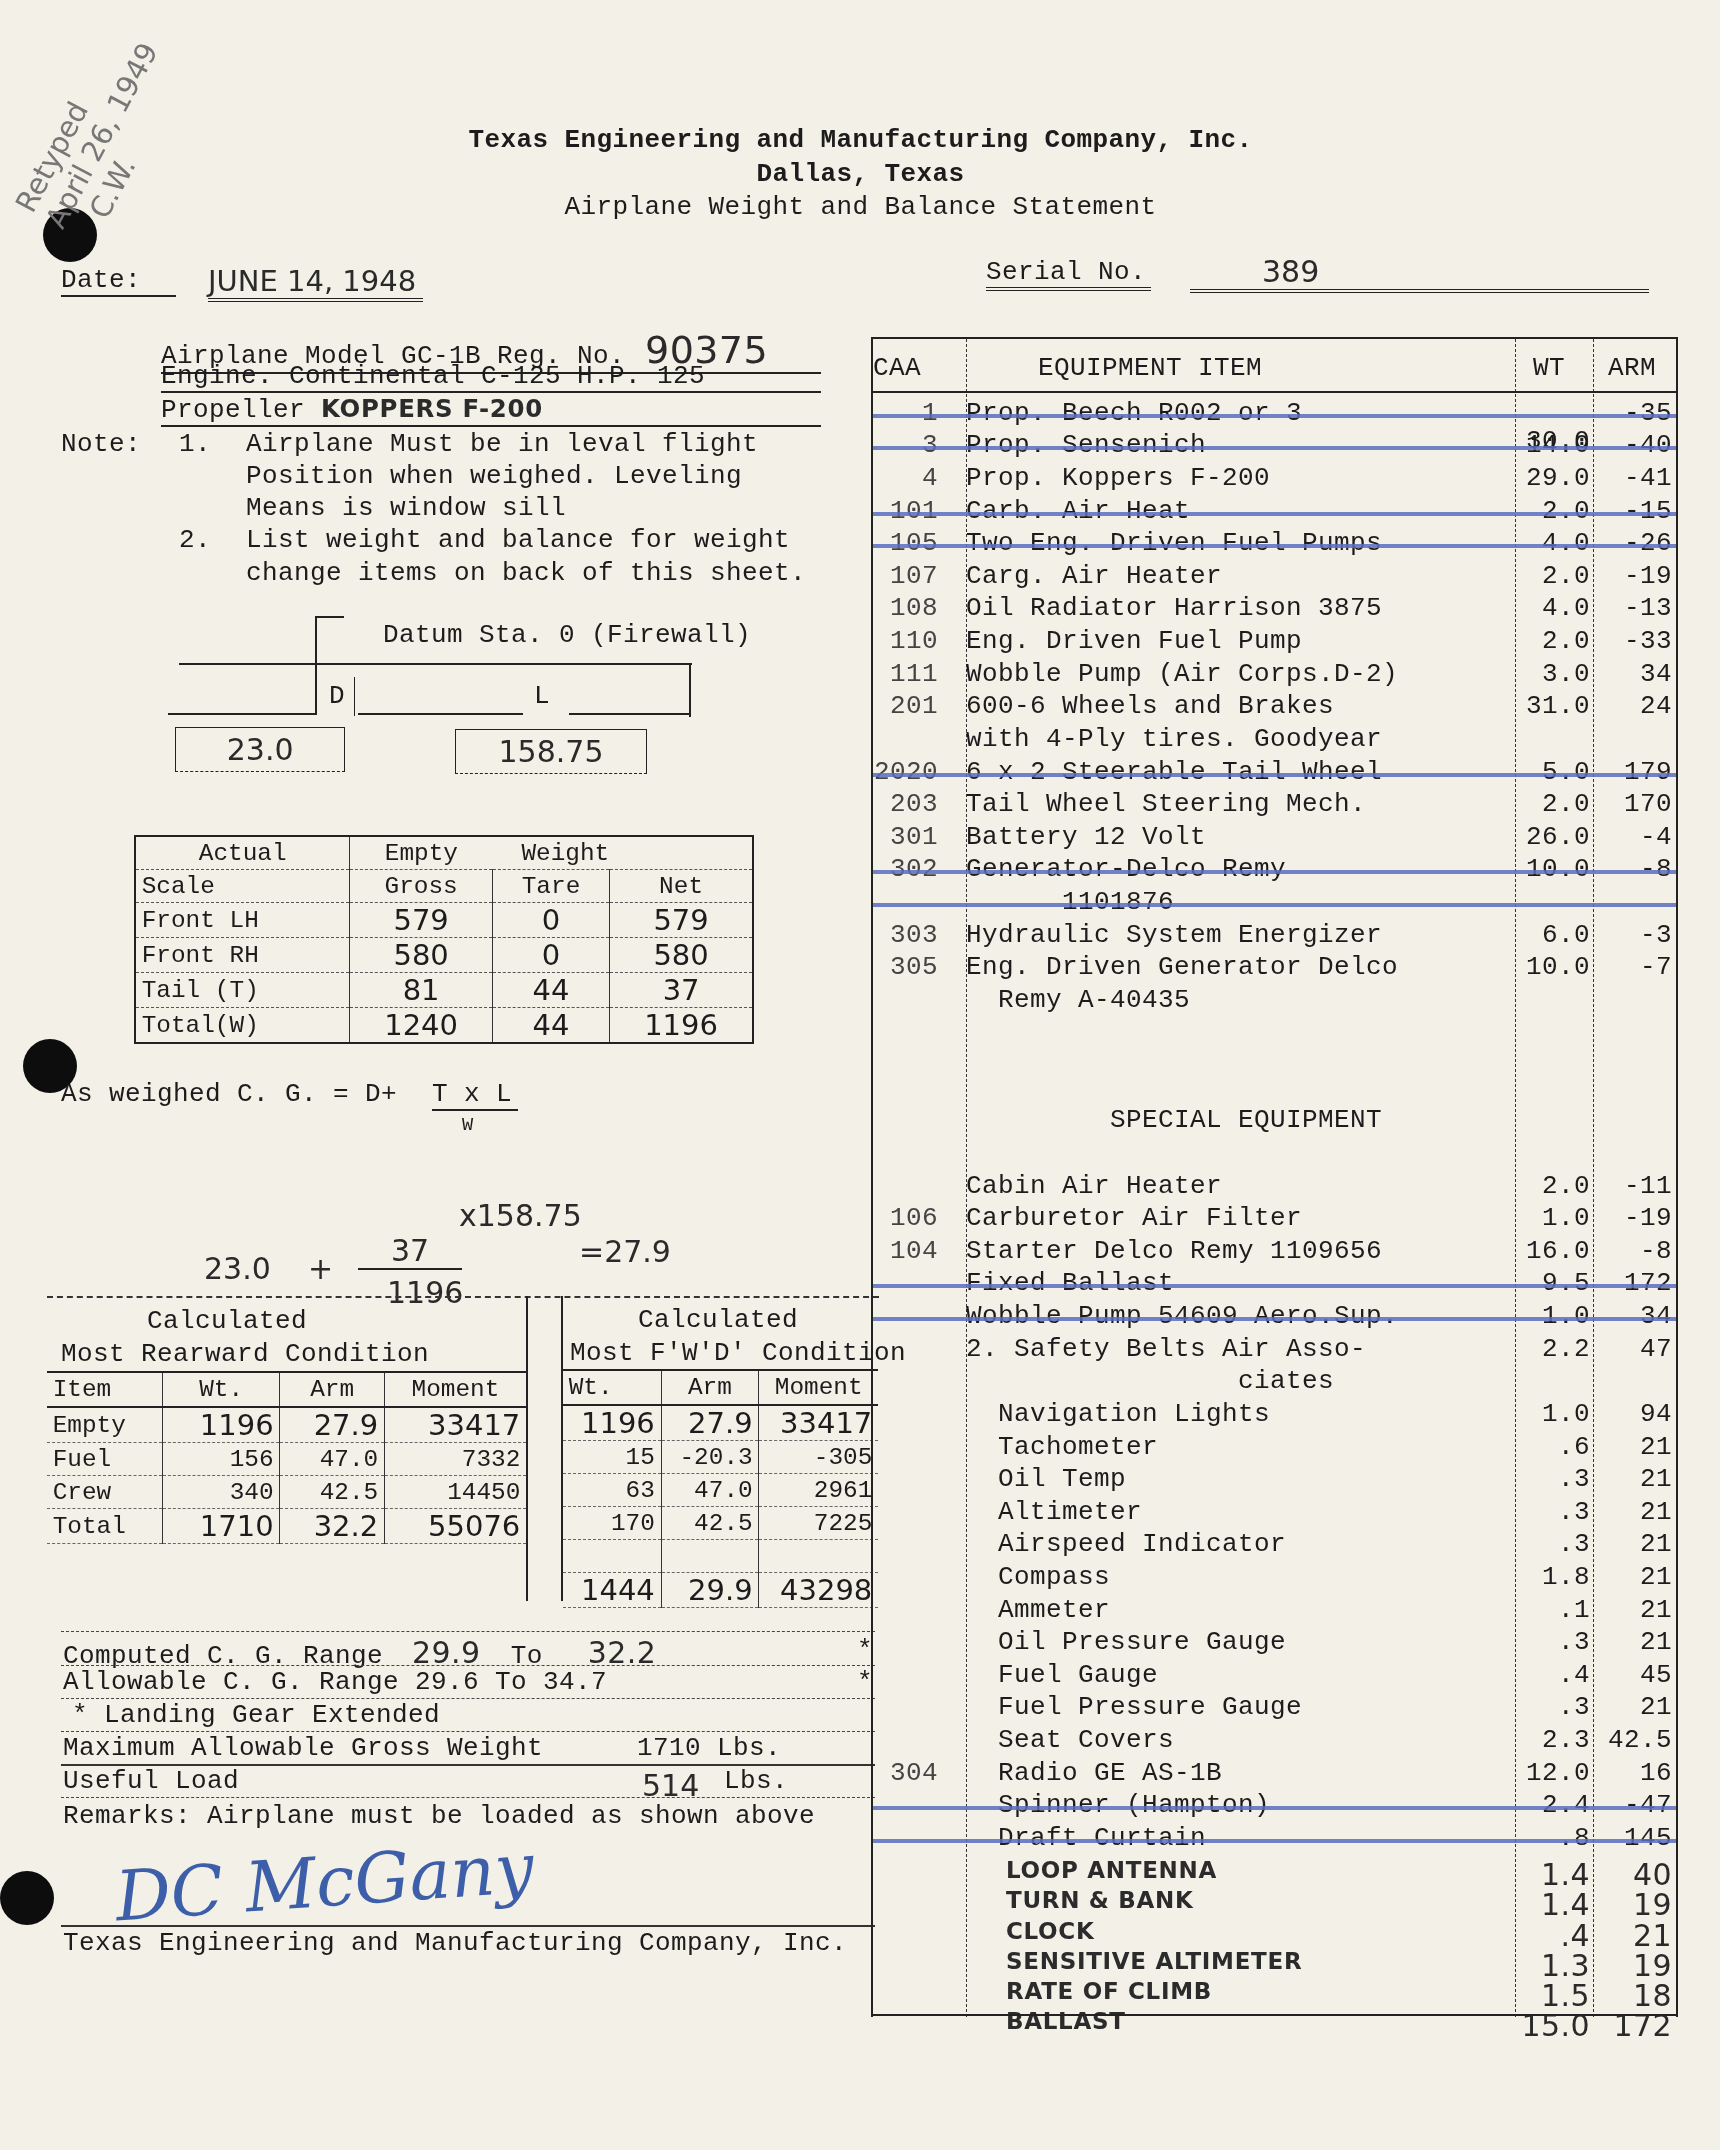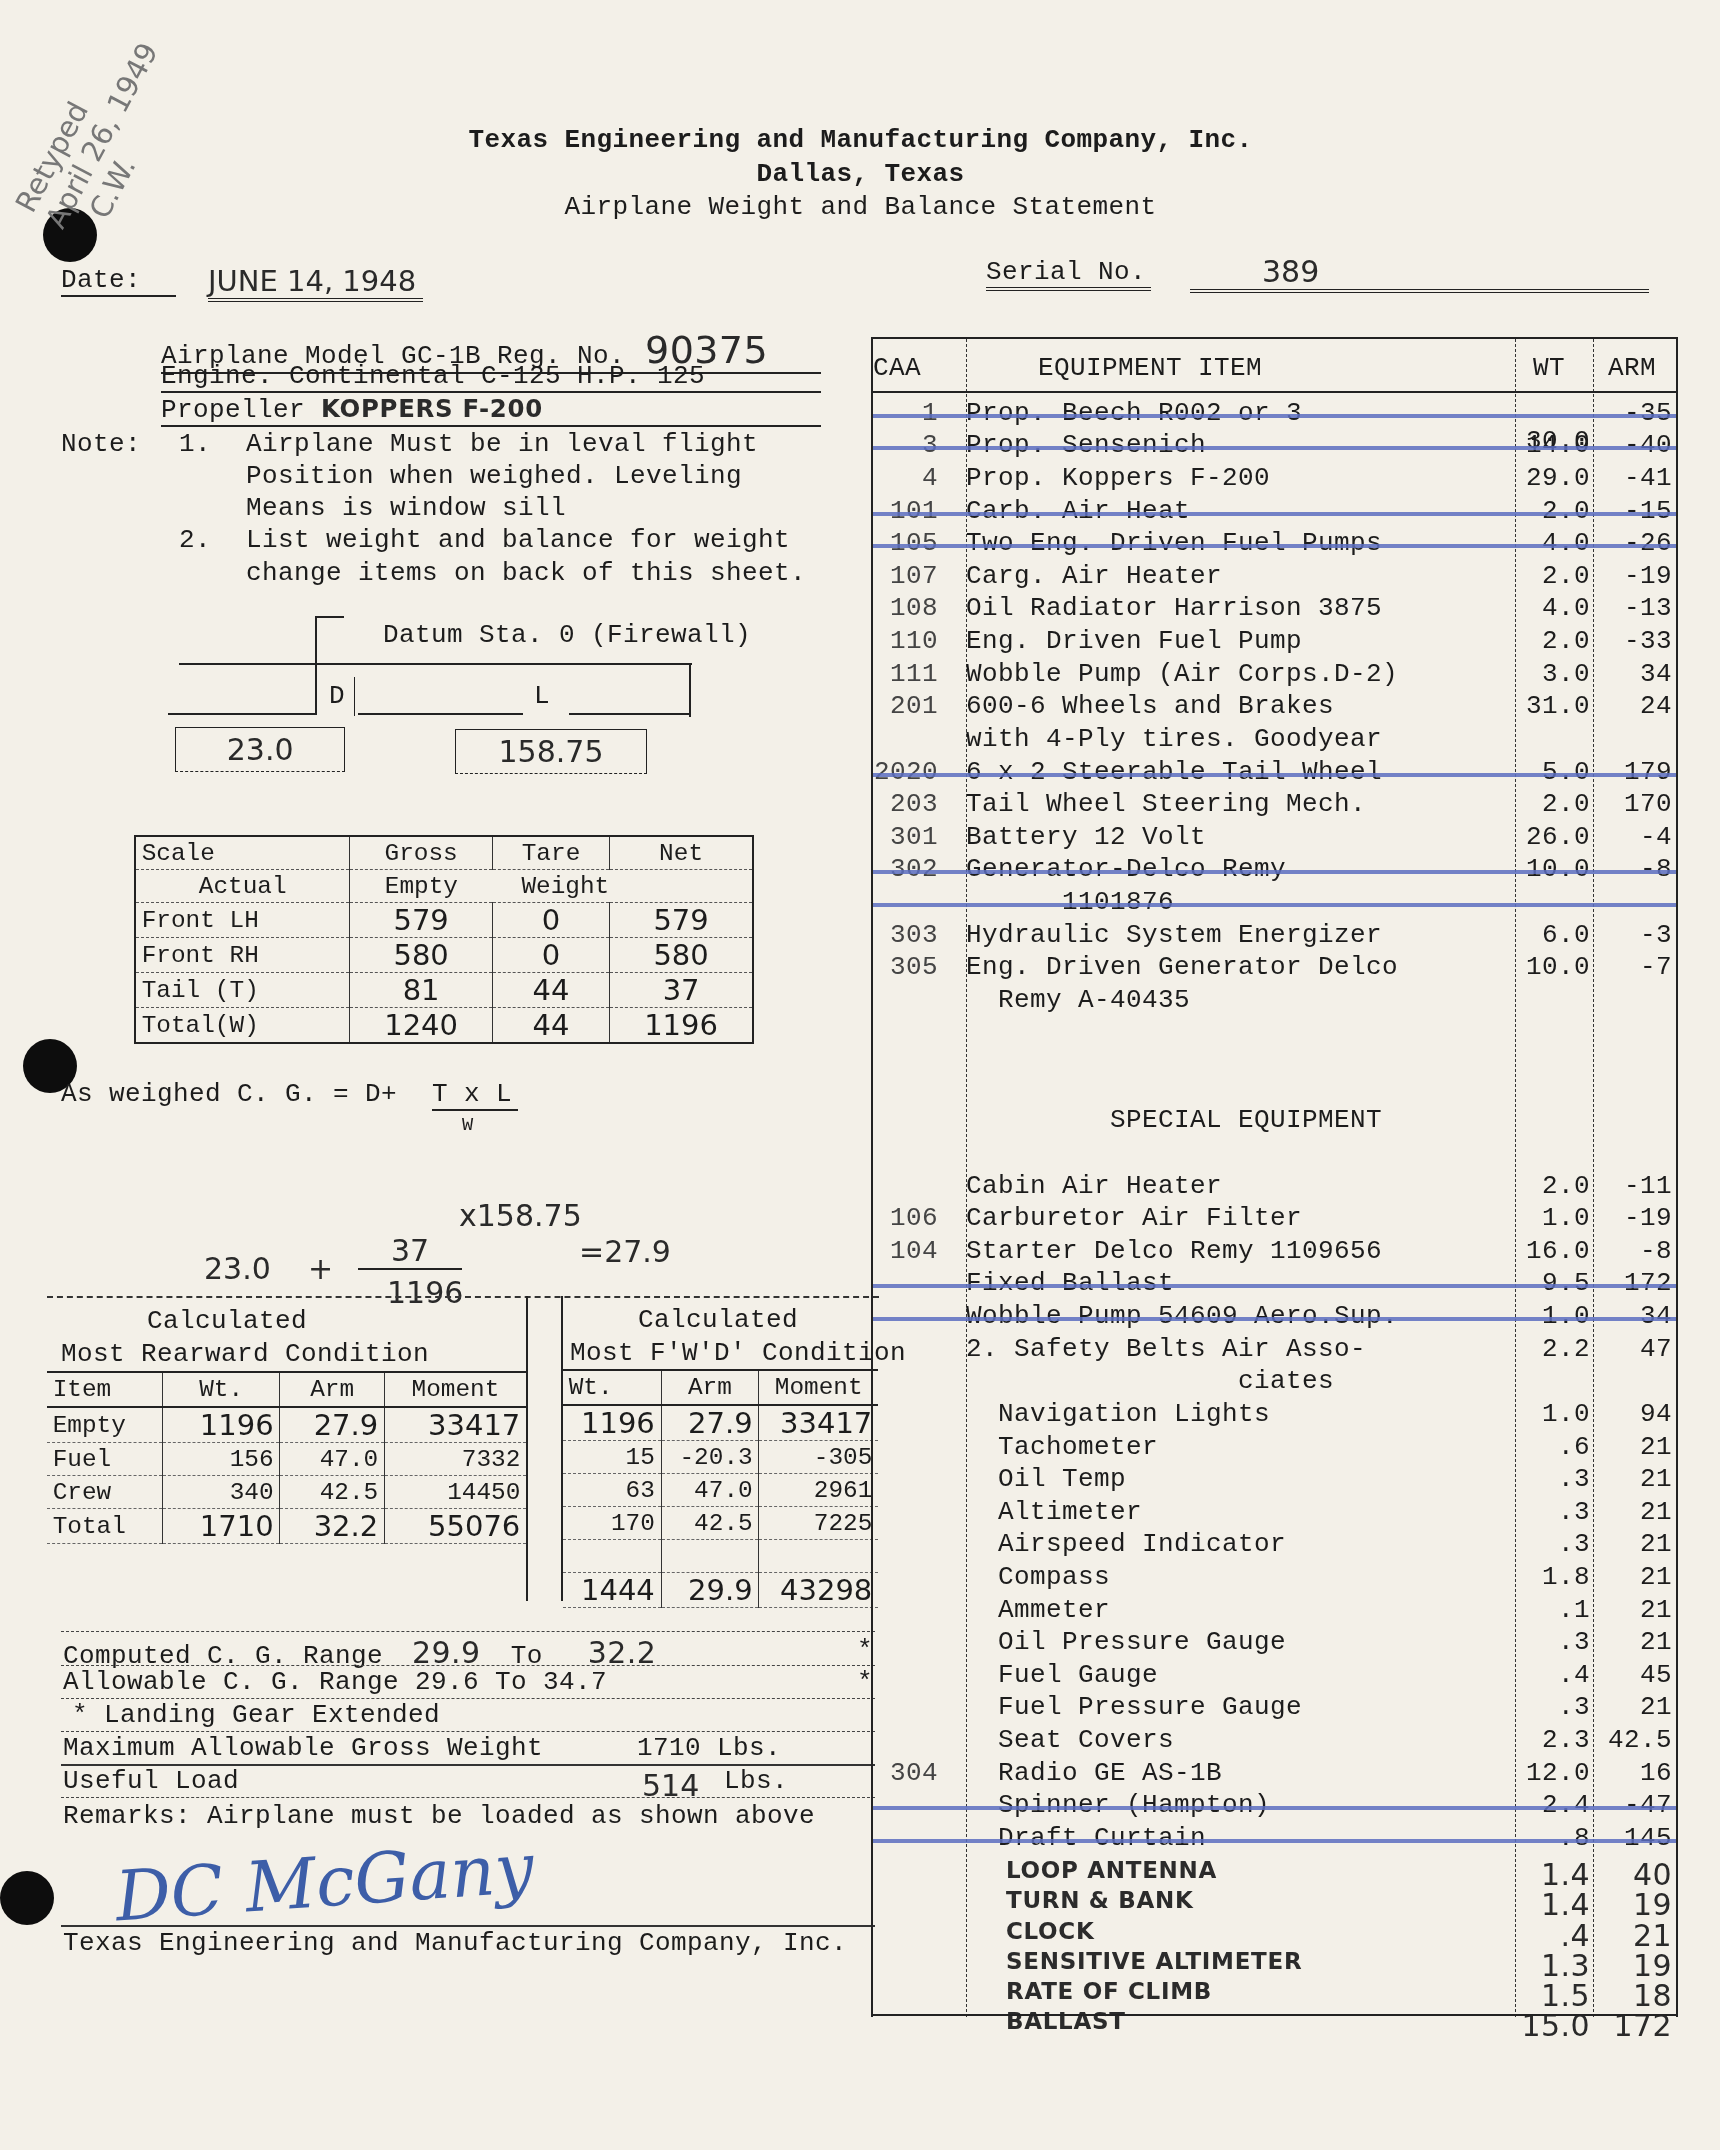--- a/index.html
+++ b/index.html
@@ -98,29 +98,29 @@
   <div class="abs tw" style="left:215px; top:18px;">Datum Sta. 0 (Firewall)</div>
   <div class="abs tw" style="left:161px; top:79px;">D</div>
   <div class="abs tw" style="left:366px; top:79px;">L</div>
   <div class="abs hand" style="left:7.2px; top:125px; width:168px; height:43px; border:1.4px solid #222; border-bottom-style:dashed; text-align:center; line-height:44px;">23.0</div>
   <div class="abs hand" style="left:287px; top:127px; width:190px; height:43px; border:1.4px solid #222; border-bottom-style:dashed; text-align:center; line-height:44px;">158.75</div>
 </div>
 
 <table class="wtab">
   <tbody>
       <tr>
+    <td style="text-align:center;">Actual</td>
+    <td style="text-align:center; border-left:1.4px solid #333; border-right:none;">Empty</td>
+    <td colspan="2" style="text-align:left; border-left:none; padding-left:29px;">Weight</td>
+  </tr>
+  <tr>
     <td>Scale</td>
     <td style="text-align:center;">Gross</td>
     <td style="text-align:center;">Tare</td>
     <td style="text-align:center;">Net</td>
-  </tr>
-  <tr>
-    <td style="text-align:center;">Actual</td>
-    <td style="text-align:center; border-left:1.4px solid #333; border-right:none;">Empty</td>
-    <td colspan="2" style="text-align:left; border-left:none; padding-left:29px;">Weight</td>
   </tr>
   <tr>
     <td>Front LH</td>
     <td class="hw">579</td>
     <td class="hw">0</td>
     <td class="hw">579</td>
   </tr>
   <tr>
     <td>Front RH</td>
     <td class="hw">580</td>

